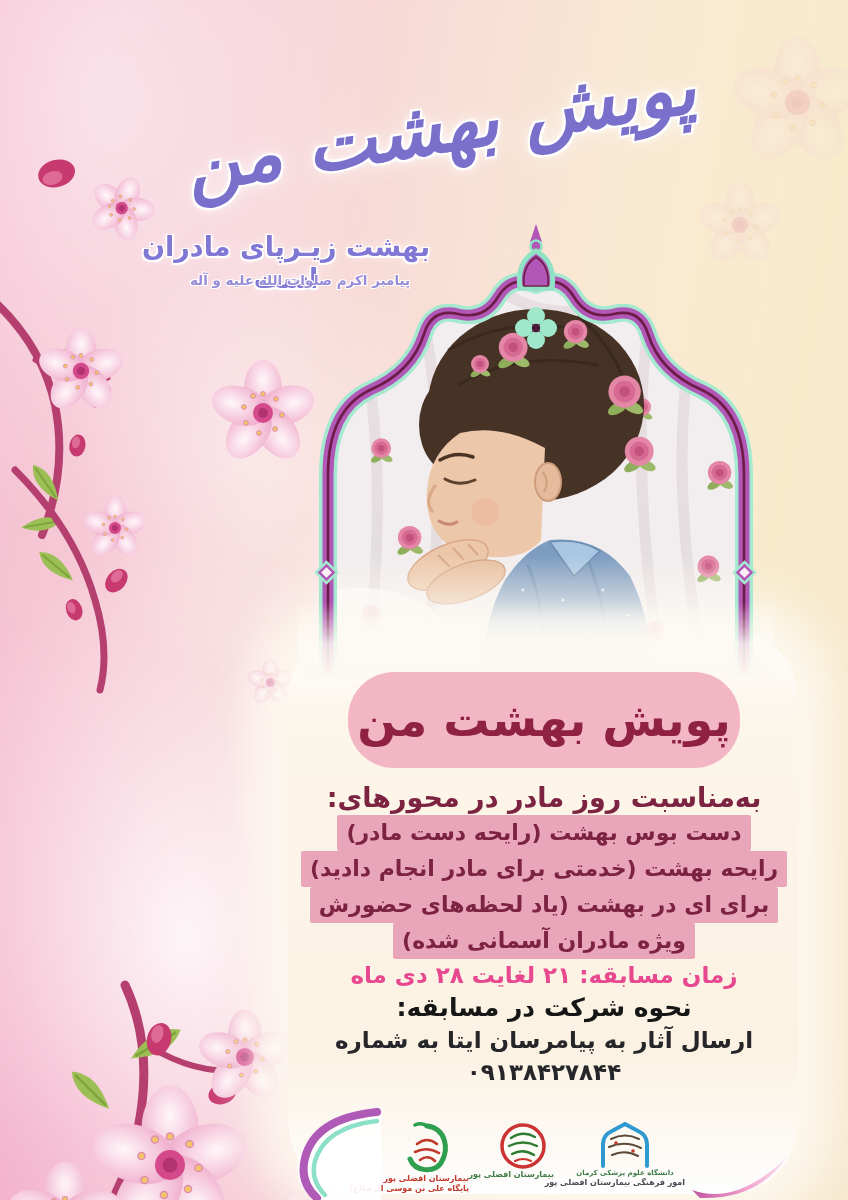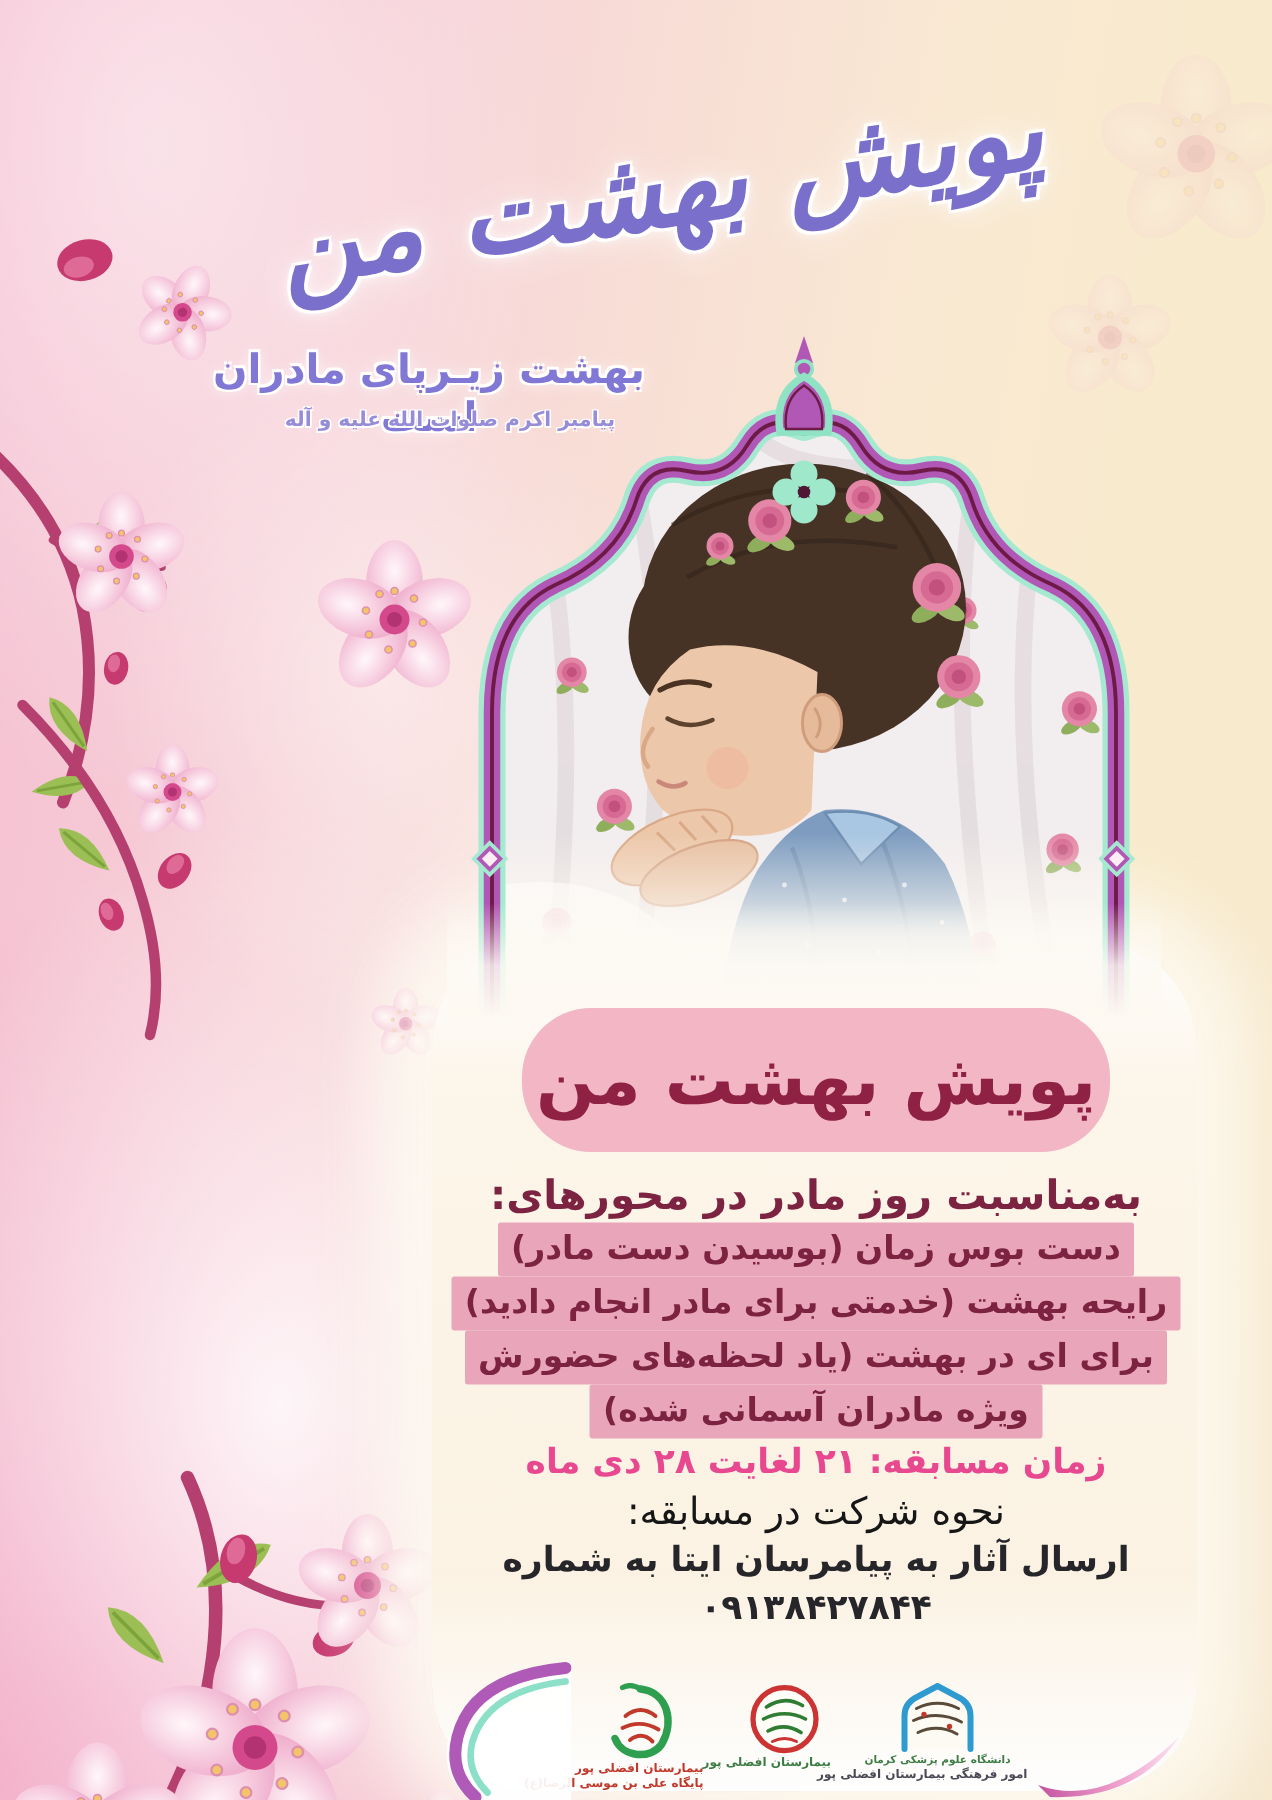--- a/index.html
+++ b/index.html
@@ -52,21 +52,21 @@
     color:#8e2144;font-size:46px;font-weight:900;letter-spacing:-1px;
   }
   .maroon-line{margin:0;color:#7d2342;font-weight:bold;font-size:27px;line-height:35px;}
   .theme-row{line-height:33px;margin:0;}
   .theme-line{
     display:inline-block;background:#e9a5ba;color:#7d2342;
     font-weight:bold;font-size:22px;padding:1px 9px 2px 9px;border-radius:2px;
   }
   .prizes-line{margin:7px 0 0 0;color:#d6176b;font-weight:900;font-size:25px;line-height:32px;}
   .schedule-line{margin:0;color:#e8488f;font-weight:bold;font-size:23px;line-height:32px;}
-  .howto-heading{margin:0;color:#161616;font-weight:400;font-size:25px;line-height:33px;}
+  .howto-heading{margin:0;color:#161616;font-weight:700;font-size:25px;line-height:33px;}
   .howto-line{margin:0;color:#26262a;font-weight:600;font-size:23px;line-height:32px;}
   
   .logo-block{position:absolute;text-align:center;}
   .logo-cap{font-size:8px;line-height:10px;font-weight:bold;white-space:nowrap;}
   .cap-red{color:#c0392b;}
   .cap-green{color:#3c7d45;}
   .cap-dark{color:#4a4a55;text-align:right;}
   svg{display:block;}
   .decor{left:0;top:0;pointer-events:none;}
 </style>
@@ -291,21 +291,21 @@
       <rect x="24.8" y="348.8" width="7.5" height="7.5" fill="#fdeef5" transform="rotate(45 28.5 352.5)"></rect>
       <rect x="439" y="345" width="15" height="15" fill="#b157b5" stroke="#a5ead0" stroke-width="2.5" transform="rotate(45 446.5 352.5)"></rect>
       <rect x="442.8" y="348.8" width="7.5" height="7.5" fill="#fdeef5" transform="rotate(45 446.5 352.5)"></rect>
     </g>
     <rect x="0" y="382" width="476" height="76" fill="url(#mistV)"></rect>
   </svg>
 
   <div class="abs content">
     <div class="campaign-box">پویش بهشت من</div>
     <p class="maroon-line">به‌مناسبت روز مادر در محورهای:</p>
-    <div class="theme-row"><span class="theme-line">دست بوس زمان (بوسیدن دست مادر)</span></div>
+    <div class="theme-row"><span class="theme-line">دست بوس بهشت (رایحه دست مادر)</span></div>
     <div class="theme-row"><span class="theme-line">رایحه بهشت (خدمتی برای مادر انجام دادید)</span></div>
     <div class="theme-row"><span class="theme-line">برای ای در بهشت (یاد لحظه‌های حضورش</span></div>
     <div class="theme-row"><span class="theme-line">ویژه مادران آسمانی شده)</span></div>
     <p class="schedule-line">زمان مسابقه: ۲۱ لغایت ۲۸ دی ماه</p>
     <p class="howto-heading">نحوه شرکت در مسابقه:</p>
     <p class="howto-line">ارسال آثار به پیامرسان ایتا به شماره ۰۹۱۳۸۴۲۷۸۴۴</p>
   </div>
 
   <div class="logo-block" style="left:385px;top:1122px;width:84px;">
     <svg width="52" height="52" viewBox="0 0 52 52" style="margin:0 auto;">

